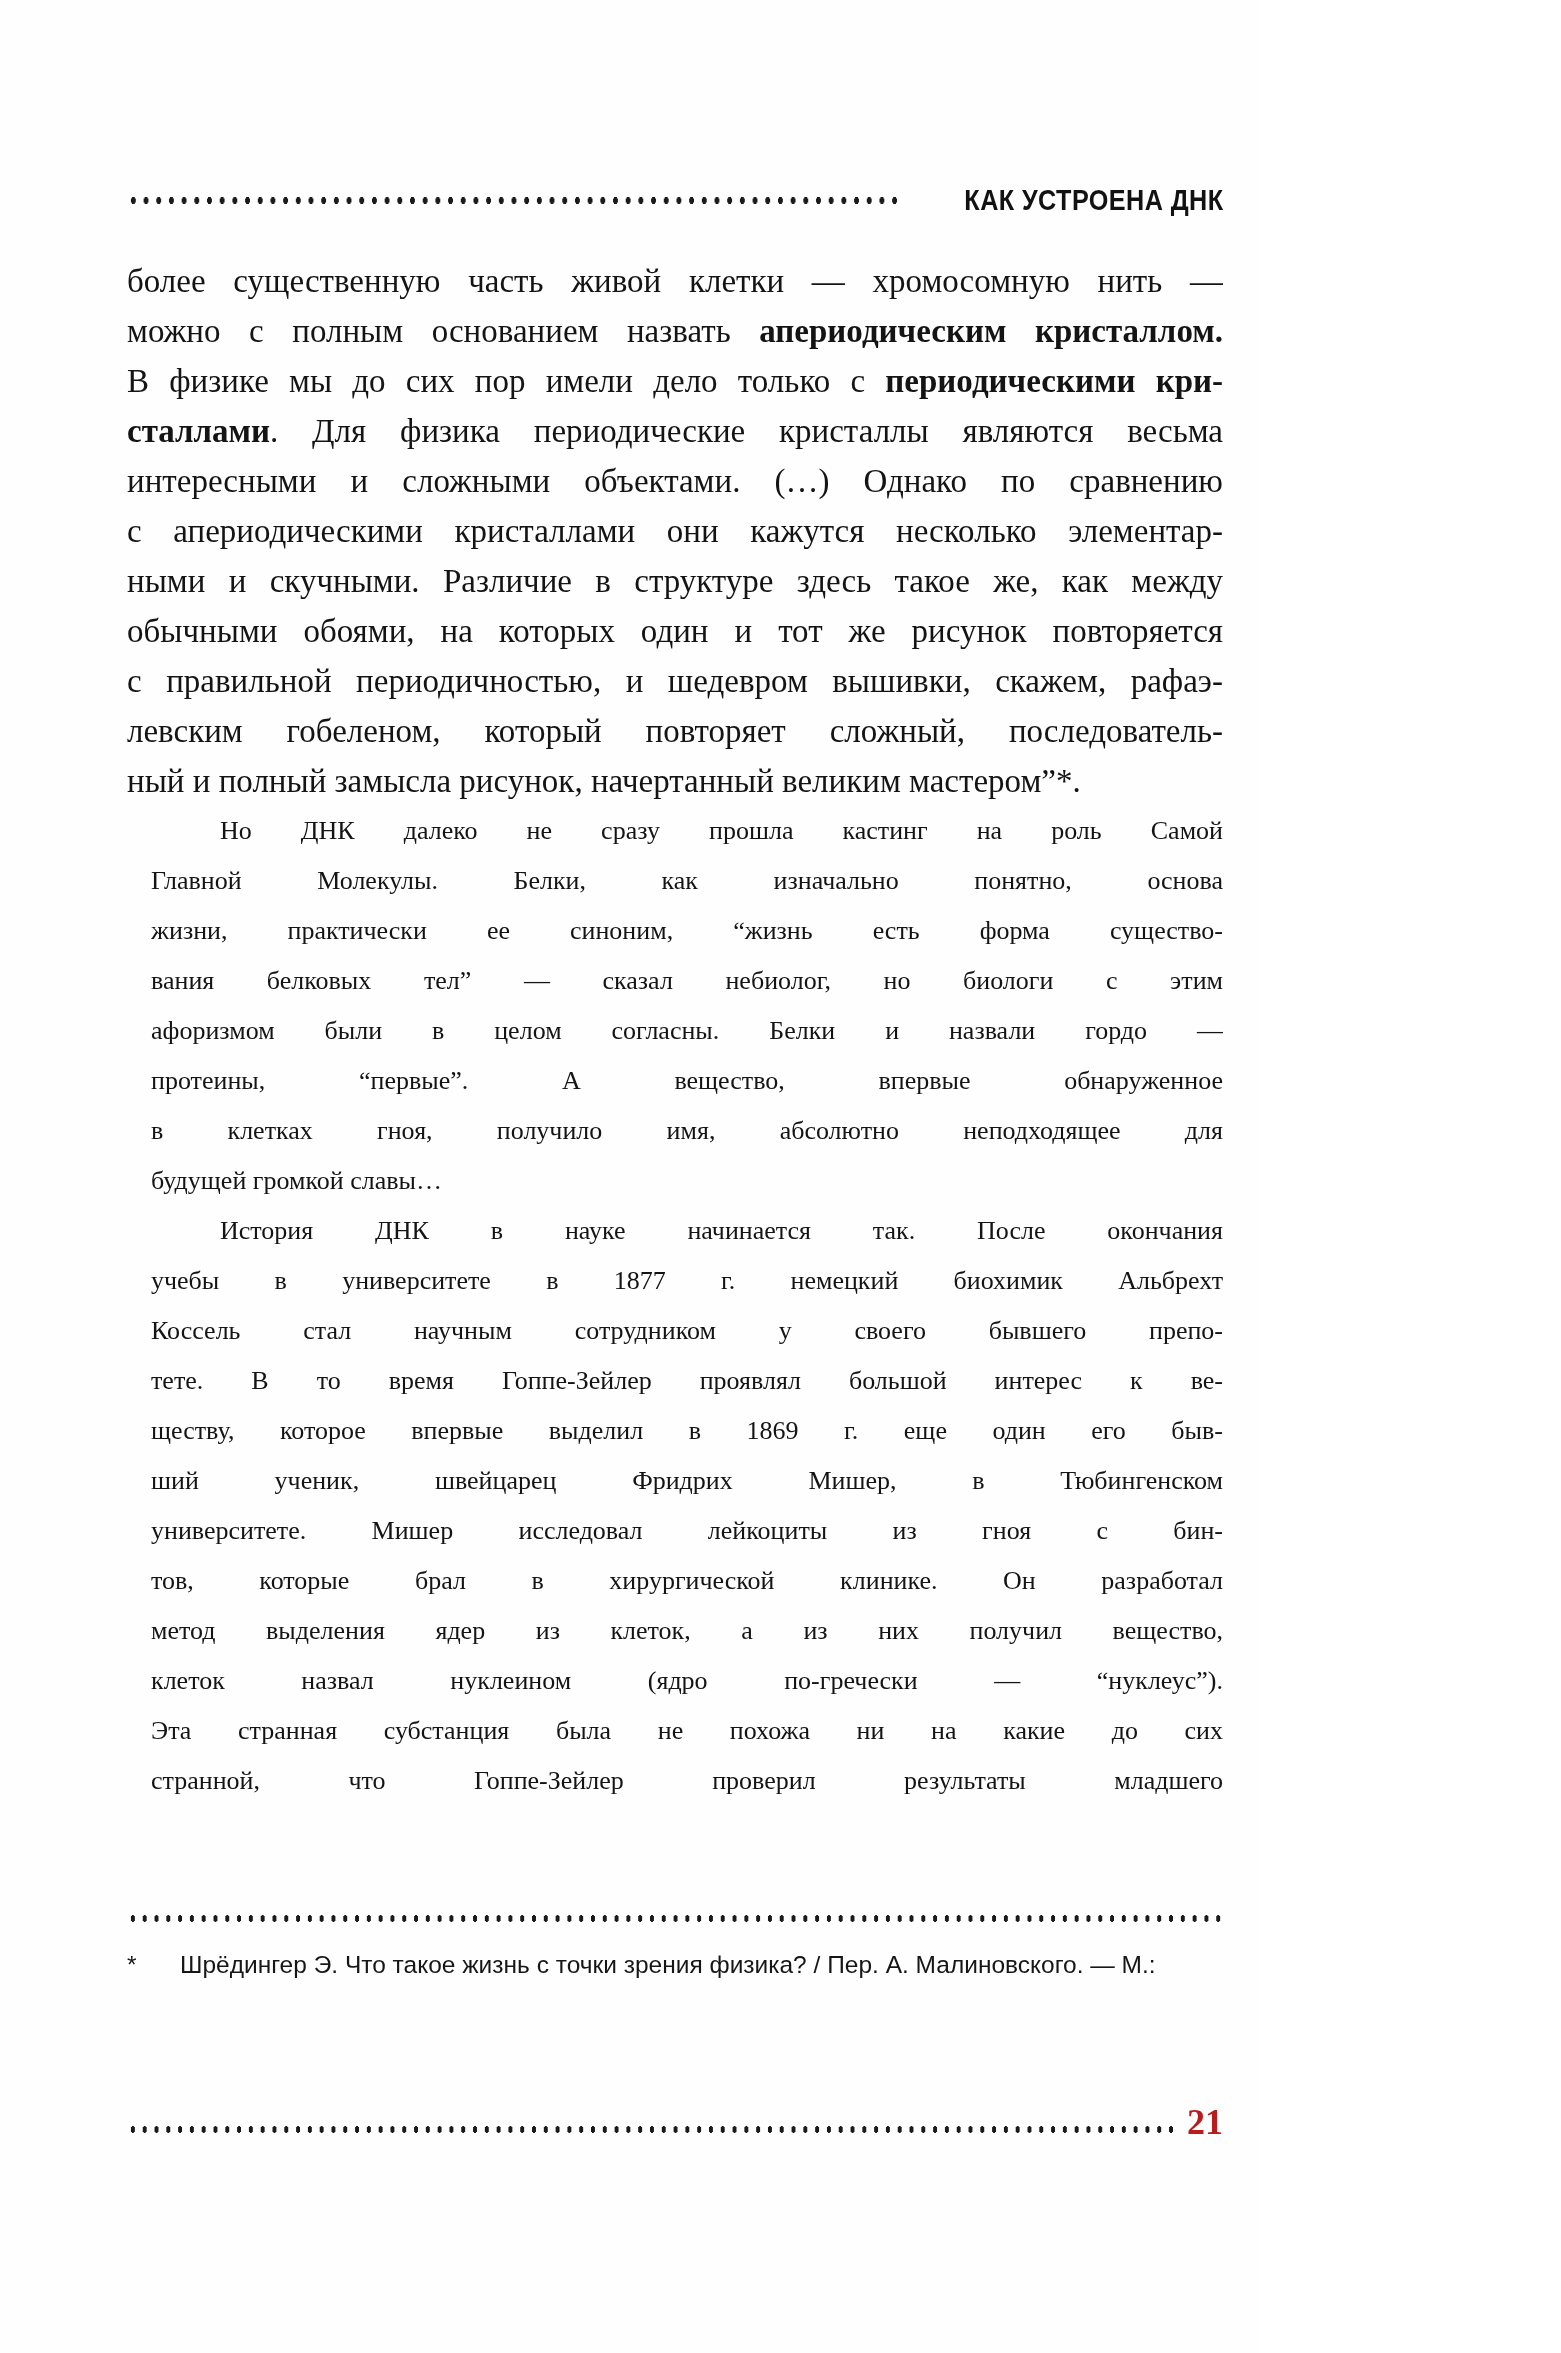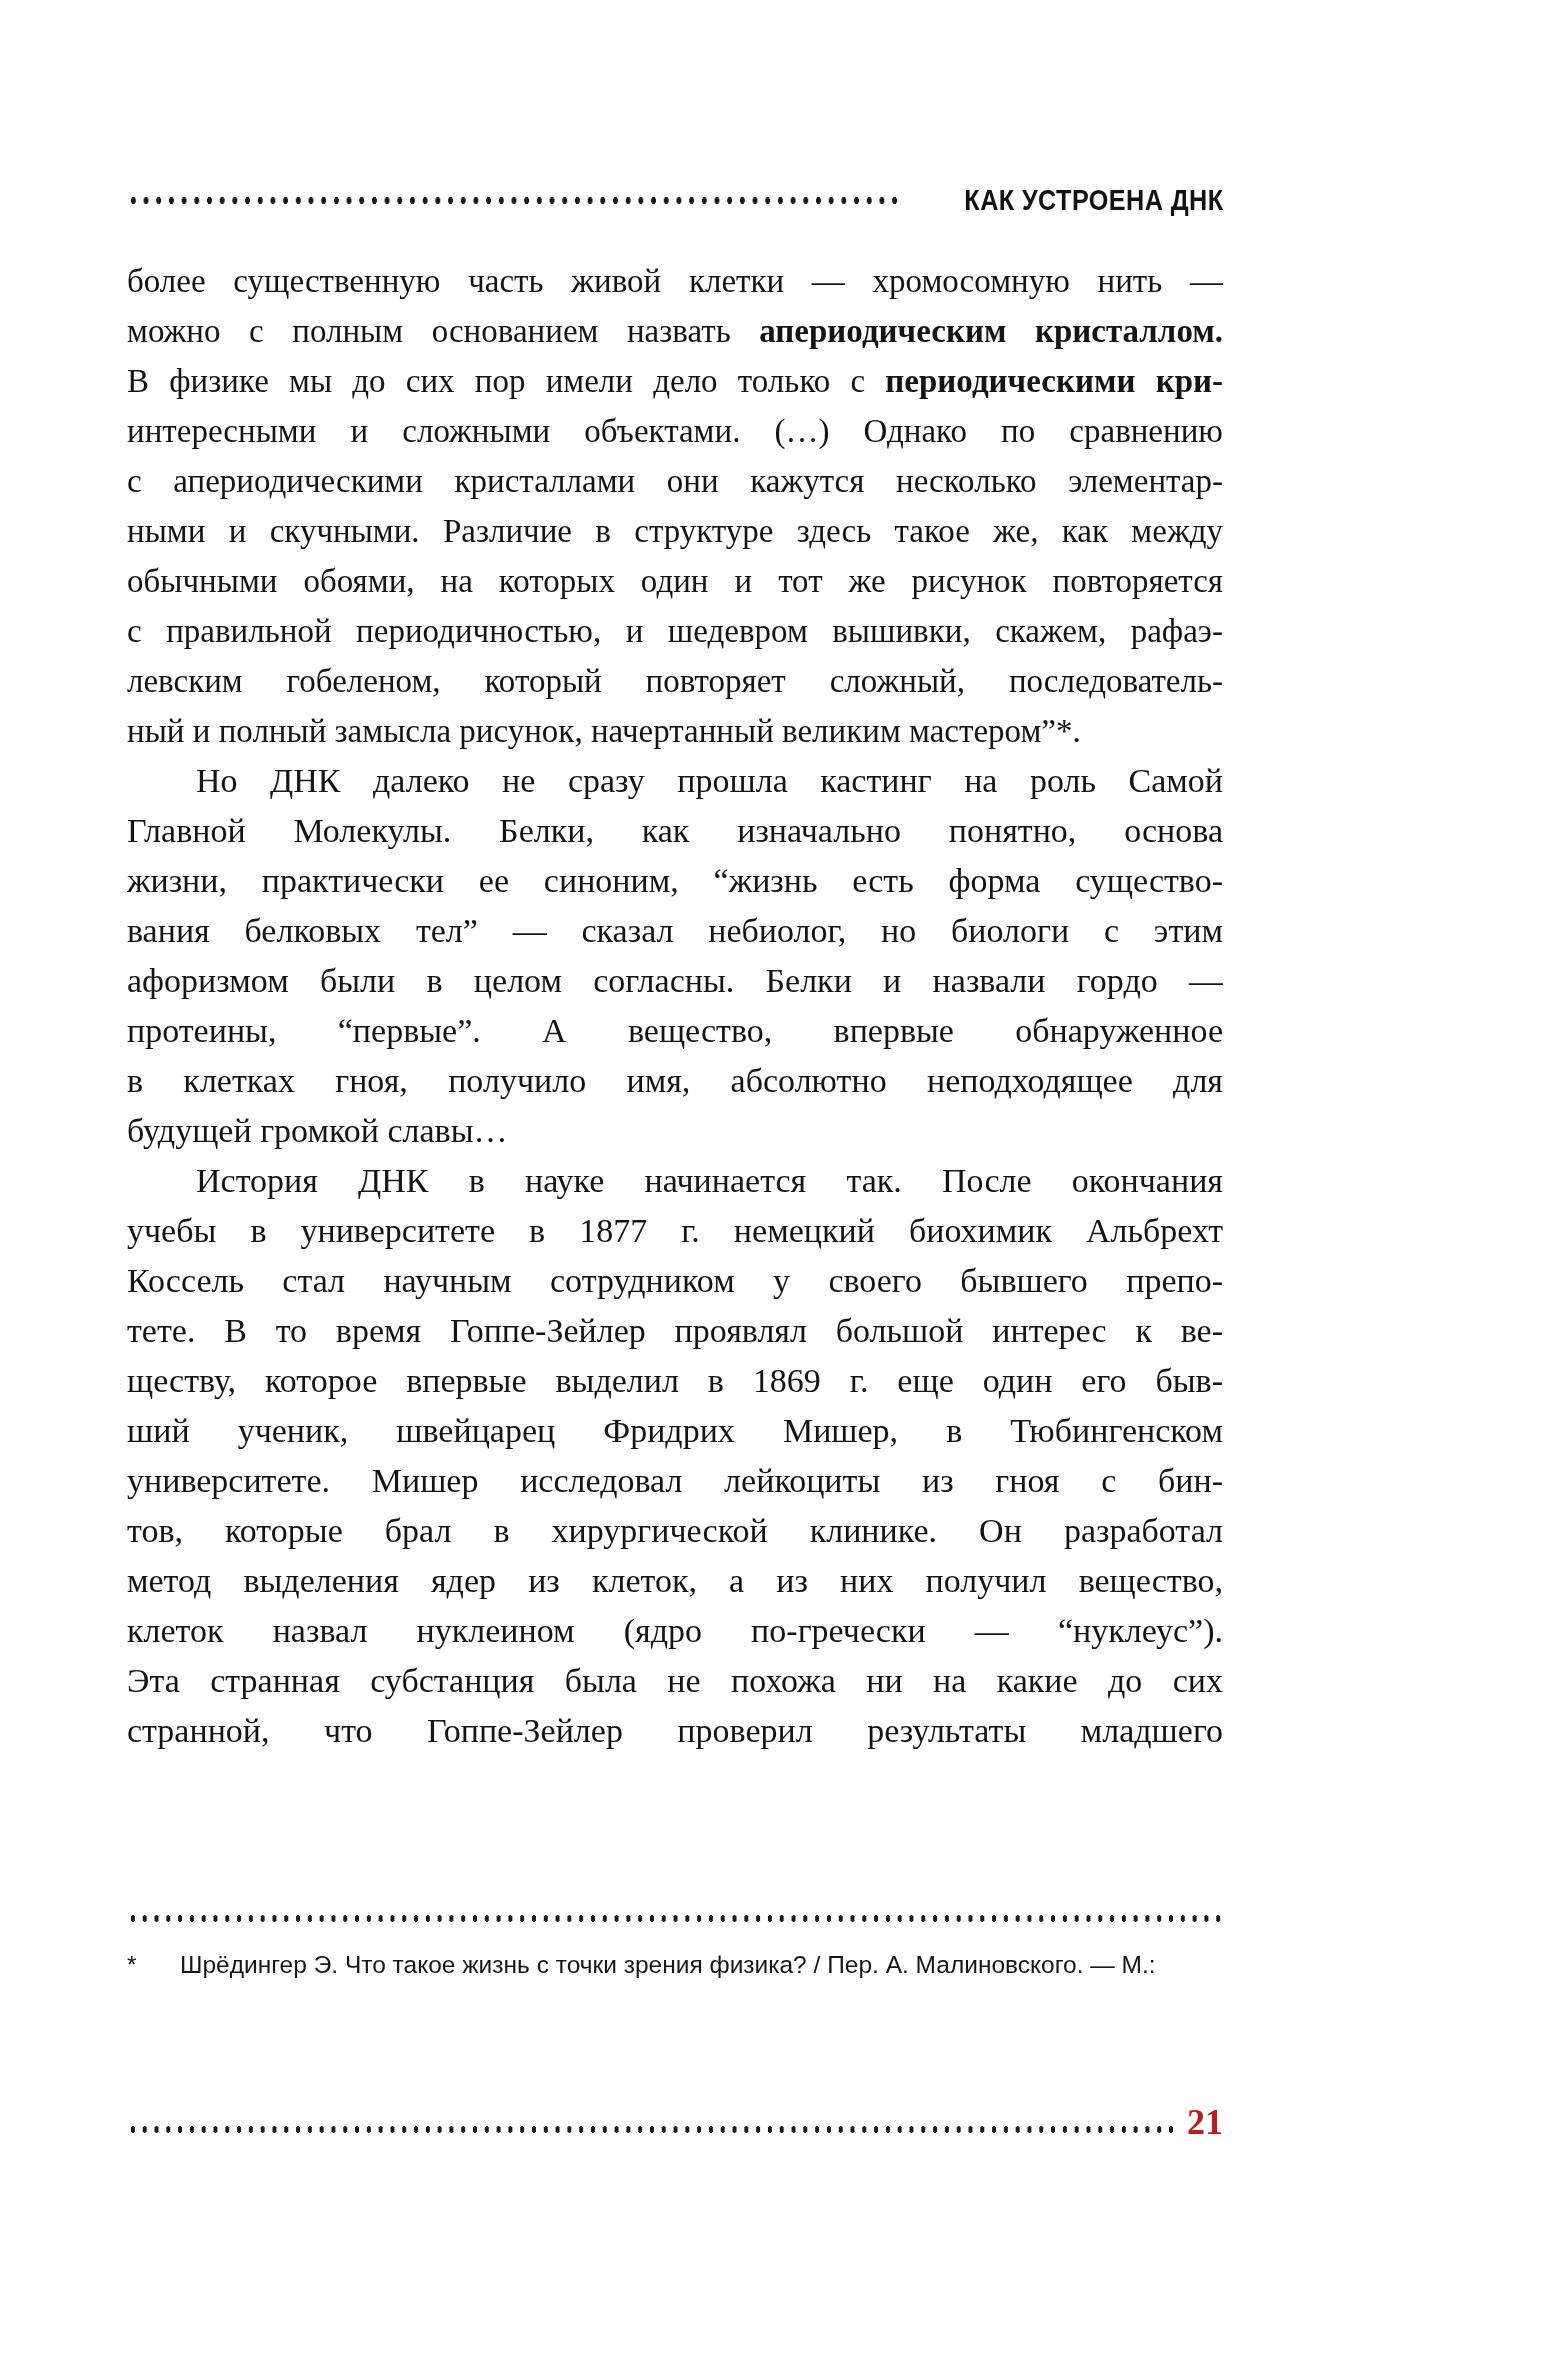--- a/index.html
+++ b/index.html
@@ -61,22 +61,23 @@
     text-align-last: justify;
     line-height: 50px;
     height: 50px;
     overflow: hidden;
     hyphens: none;
   }
   .line.last { text-align-last: left; }
   .line.jlast { text-align-last: justify; }
   .line.indent { text-indent: 69px; }
   .paragraph.regular .line {
-    font-size: 34px;
+    font-size: 26px;
     font-style: normal;
+    margin-left: 24px;
   }
   .paragraph.quote .line {
     font-size: 33px;
   }
   .bold { font-weight: 700; }
 
   
   #footnote-rule {
     position: absolute;
     left: 127px;
@@ -137,20 +138,21 @@
   <div id="running-head">
     <div class="dot-leader"></div>
     <span id="running-head-title">КАК УСТРОЕНА ДНК</span>
   </div>
 
   <div id="body-column">
       <div class="paragraph quote">
         <div class="line"><span>более существенную часть живой клетки — хромосомную нить —</span></div>
         <div class="line"><span>можно с полным основанием назвать </span><span class="bold">апериодическим кристаллом.</span></div>
         <div class="line"><span>В физике мы до сих пор имели дело только с </span><span class="bold">периодическими кри-</span></div>
+        <div class="line"><span class="bold">сталлами</span><span>. Для физика периодические кристаллы являются весьма</span></div>
         <div class="line"><span>интересными и сложными объектами. (…) Однако по сравнению</span></div>
         <div class="line"><span>с апериодическими кристаллами они кажутся несколько элементар-</span></div>
         <div class="line"><span>ными и скучными. Различие в структуре здесь такое же, как между</span></div>
         <div class="line"><span>обычными обоями, на которых один и тот же рисунок повторяется</span></div>
         <div class="line"><span>с правильной периодичностью, и шедевром вышивки, скажем, рафаэ-</span></div>
         <div class="line"><span>левским гобеленом, который повторяет сложный, последователь-</span></div>
         <div class="line last"><span>ный и полный замысла рисунок, начертанный великим мастером”*.</span></div>
       </div>
       <div class="paragraph regular">
         <div class="line indent"><span>Но ДНК далеко не сразу прошла кастинг на роль Самой</span></div>

